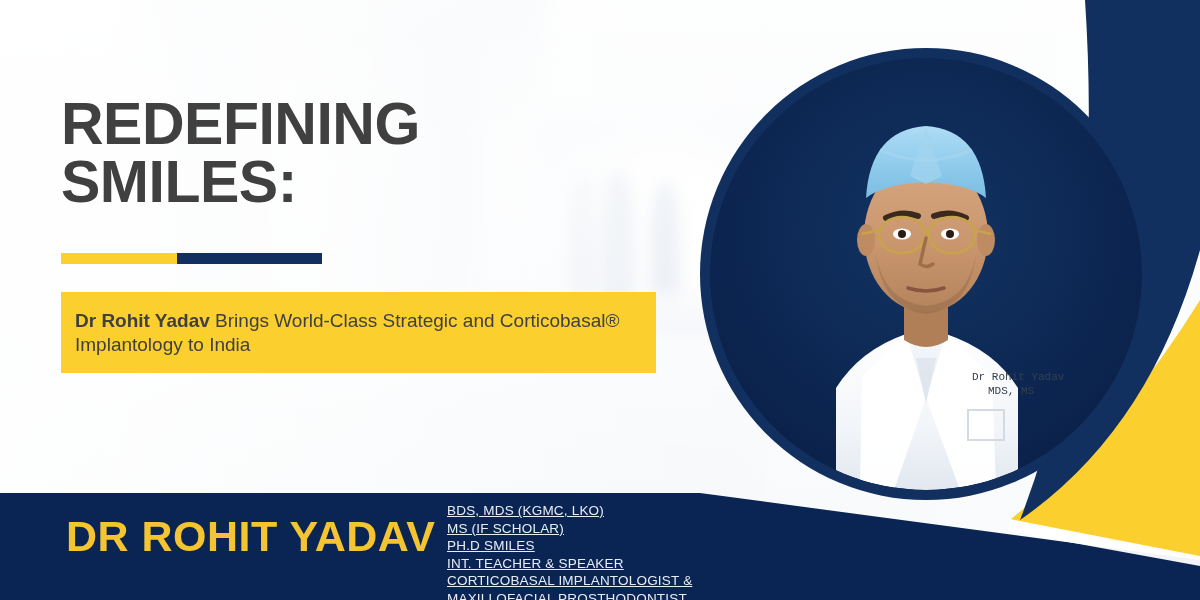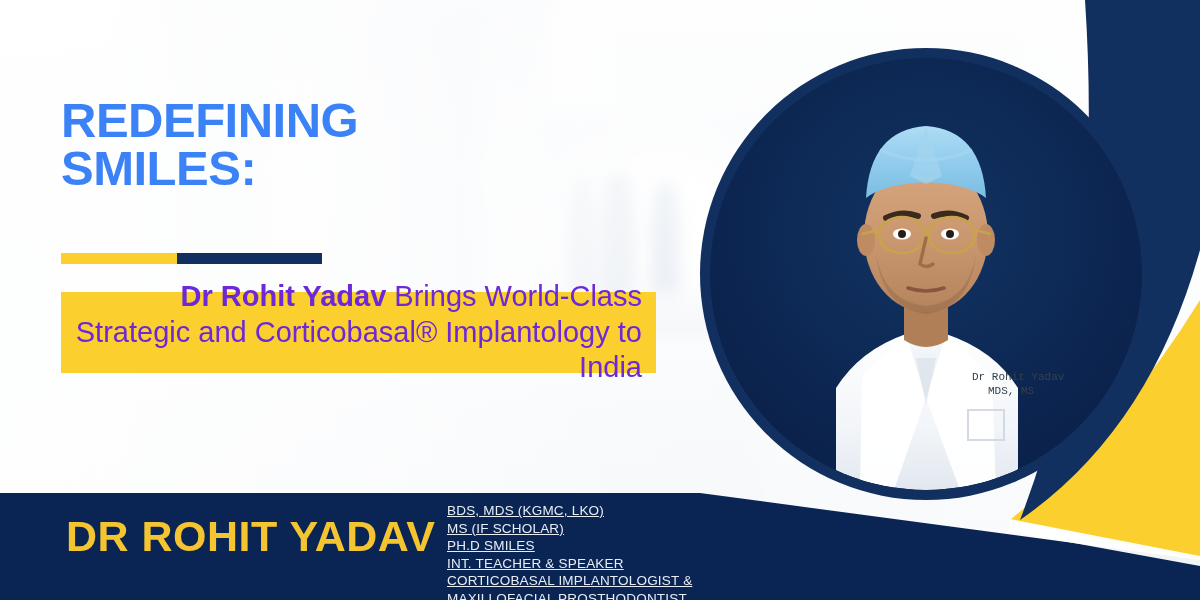--- a/index.html
+++ b/index.html
@@ -93,22 +93,22 @@
   }
 
   
   .deco { position: absolute; inset: 0; }
 
   
   .headline {
     position: absolute;
     left: 61px;
     top: 96px;
-    color: #3b82f6;
-    font-size: 49px;
+    color: #404040;
+    font-size: 59px;
     font-weight: 700;
     line-height: 0.98;
     letter-spacing: -0.5px;
     white-space: pre-line;
     z-index: 6;
   }
 
   .rule {
     position: absolute;
     left: 61px;
@@ -127,26 +127,25 @@
     left: 61px;
     top: 292px;
     width: 595px;
     height: 81px;
     background: #FBCF2E;
     z-index: 6;
     display: flex;
     align-items: center;
   }
   .subtitle-text {
-    color: #6d28d9;
-    font-size: 29px;
+    color: #404040;
+    font-size: 19px;
     line-height: 1.22;
     padding: 0 14px;
     font-weight: 400;
-    text-align: right;
   }
   .subtitle-text b { font-weight: 700; }
 
   
   .portrait-wrap {
     position: absolute;
     left: 700px;
     top: 48px;
     width: 452px;
     height: 452px;

